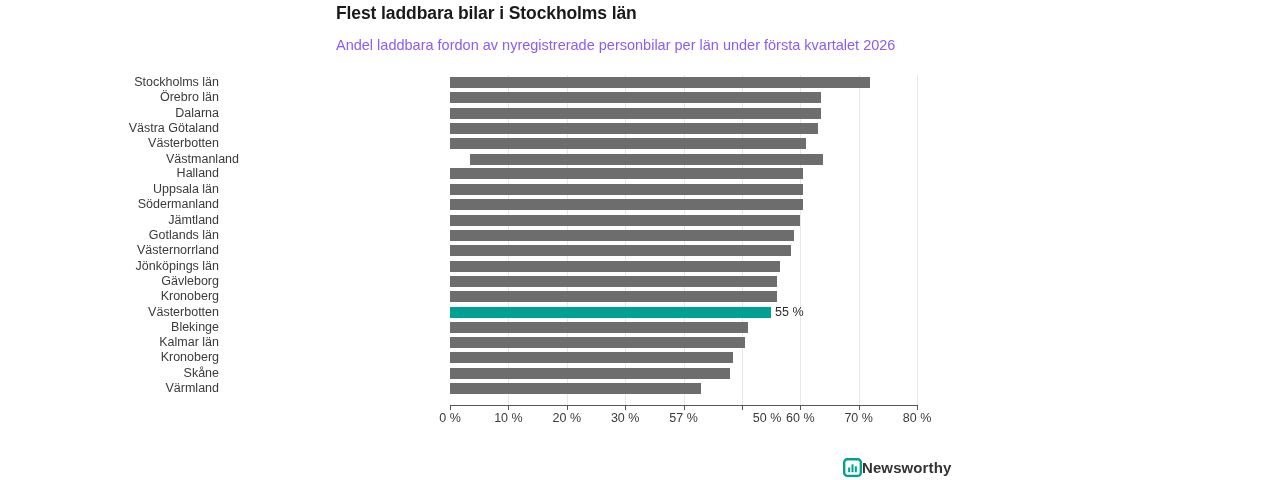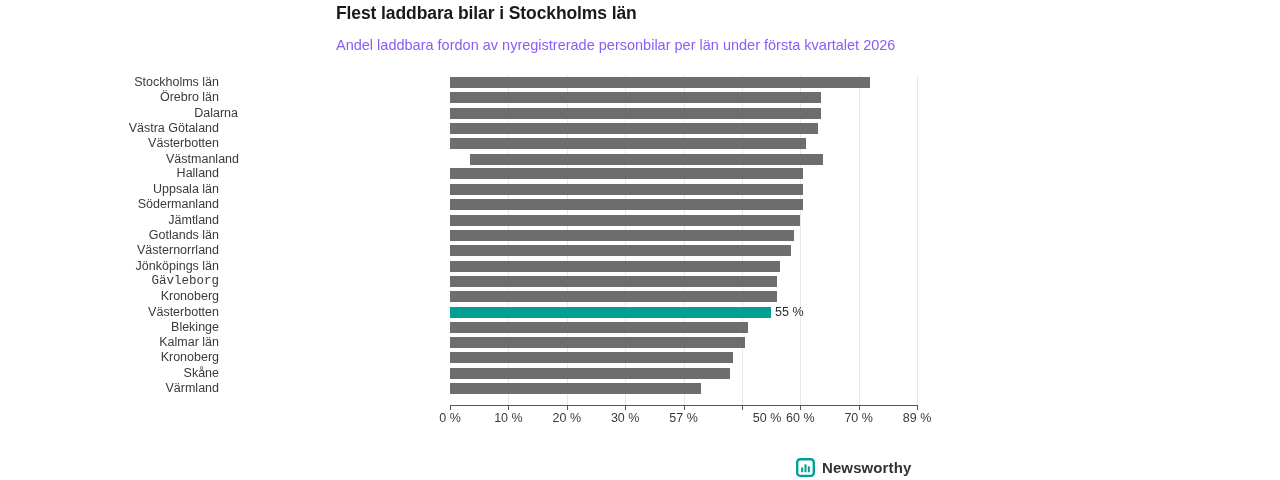--- a/index.html
+++ b/index.html
@@ -57,22 +57,22 @@
   .bar{
     position:absolute;left:450px;top:2px;height:11px;
   }
   .vallabel{
     position:absolute;top:0px;
     font-size:12.5px;color:#2b2b2b;line-height:15.3px;
     white-space:nowrap;
   }
 
   .logo{
-    position:absolute;left:796px;top:458px;
-    display:flex;align-items:center;gap:7px;
+    position:absolute;left:843px;top:458px;
+    display:flex;align-items:center;
   }
   .logomark{
     width:19px;height:19px;flex:0 0 auto;
   }
   .logotext{
     font-size:15px;font-weight:bold;letter-spacing:0.1px;
   }
 </style>
 </head>
 <body>
@@ -95,21 +95,21 @@
 
   <div class="rows" id="rowslayer">
       <div class="row" style="top: 0px;">
         <div class="cat">Stockholms län</div>
         <div class="bar" style="width: 420.3px; background: rgb(109, 109, 109);"></div>
       </div>
       <div class="row" style="top: 15.3px;">
         <div class="cat">Örebro län</div>
         <div class="bar" style="width: 370.681px; background: rgb(109, 109, 109);"></div>
       </div>
-      <div class="row" style="top: 30.6px; padding-left: 19px;">
+      <div class="row" style="top: 30.6px;">
         <div class="cat">Dalarna</div>
         <div class="bar" style="width: 370.681px; background: rgb(109, 109, 109);"></div>
       </div>
       <div class="row" style="top: 45.9px;">
         <div class="cat">Västra Götaland</div>
         <div class="bar" style="width: 367.762px; background: rgb(109, 109, 109);"></div>
       </div>
       <div class="row" style="top: 61.2px;">
         <div class="cat">Västerbotten</div>
         <div class="bar" style="width: 356.087px; background: rgb(109, 109, 109);"></div>
@@ -139,21 +139,21 @@
         <div class="bar" style="width: 344.413px; background: rgb(109, 109, 109);"></div>
       </div>
       <div class="row" style="top: 168.3px;">
         <div class="cat">Västernorrland</div>
         <div class="bar" style="width: 341.494px; background: rgb(109, 109, 109);"></div>
       </div>
       <div class="row" style="top: 183.6px;">
         <div class="cat">Jönköpings län</div>
         <div class="bar" style="width: 329.819px; background: rgb(109, 109, 109);"></div>
       </div>
-      <div class="row" style="top: 198.9px; font-family: Liberation Mono, monospace;">
+      <div class="row" style="top: 198.9px;">
         <div class="cat">Gävleborg</div>
         <div class="bar" style="width: 326.9px; background: rgb(109, 109, 109);"></div>
       </div>
       <div class="row" style="top: 214.2px;">
         <div class="cat">Kronoberg</div>
         <div class="bar" style="width: 326.9px; background: rgb(109, 109, 109);"></div>
       </div>
       <div class="row" style="top: 229.5px;">
         <div class="cat">Västerbotten</div>
         <div class="bar" style="width: 321.062px; background: rgb(0, 160, 147);"></div>
@@ -193,21 +193,21 @@
       <div class="ticklabel" style="left: 625.125px;">30 %</div>
       <div class="tick" style="left: 683.5px;"></div>
       <div class="ticklabel" style="left: 683.5px;">57 %</div>
       <div class="tick" style="left: 741.875px;"></div>
       <div class="ticklabel" style="left: 767px; text-align: center;">50 %</div>
       <div class="tick" style="left: 800.25px;"></div>
       <div class="ticklabel" style="left: 800.25px;">60 %</div>
       <div class="tick" style="left: 858.625px;"></div>
       <div class="ticklabel" style="left: 858.625px;">70 %</div>
       <div class="tick" style="left: 917px;"></div>
-      <div class="ticklabel" style="left: 917px;">89 %</div>
+      <div class="ticklabel" style="left: 917px;">80 %</div>
     </div>
 
   <div class="logo">
     <svg class="logomark" viewBox="0 0 24 24">
       <rect x="1.5" y="1.5" width="21" height="21" rx="4" ry="4" fill="none" stroke="#00a093" stroke-width="3"></rect>
       <rect x="6.5" y="12" width="2.6" height="6" fill="#00a093"></rect>
       <rect x="10.7" y="8" width="2.6" height="10" fill="#00a093"></rect>
       <rect x="14.9" y="10.5" width="2.6" height="7.5" fill="#00a093"></rect>
     </svg>
     <span class="logotext">Newsworthy</span>

